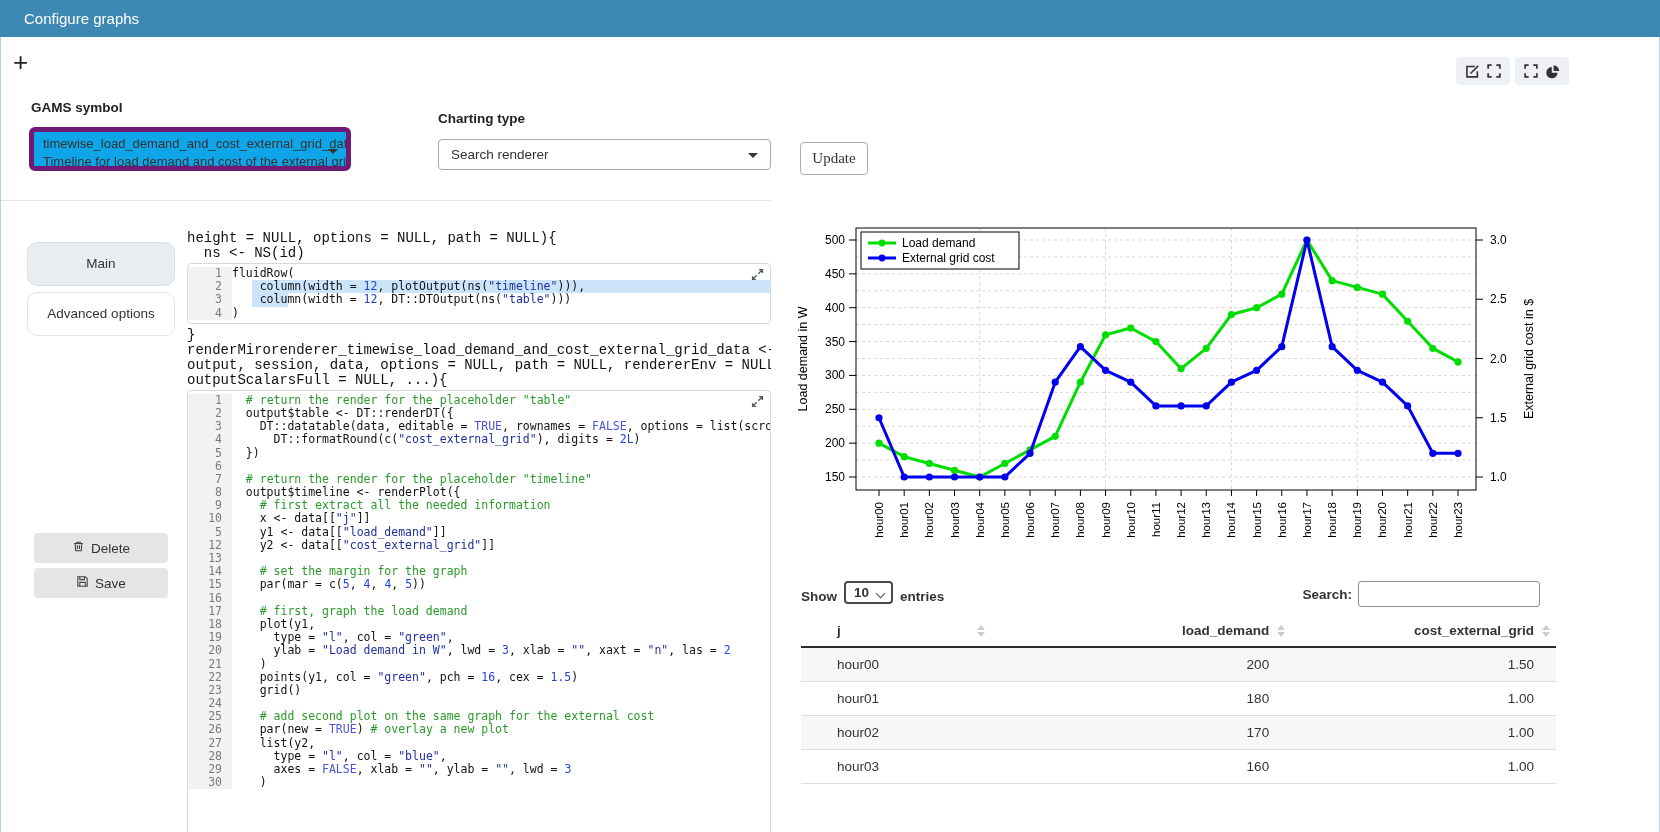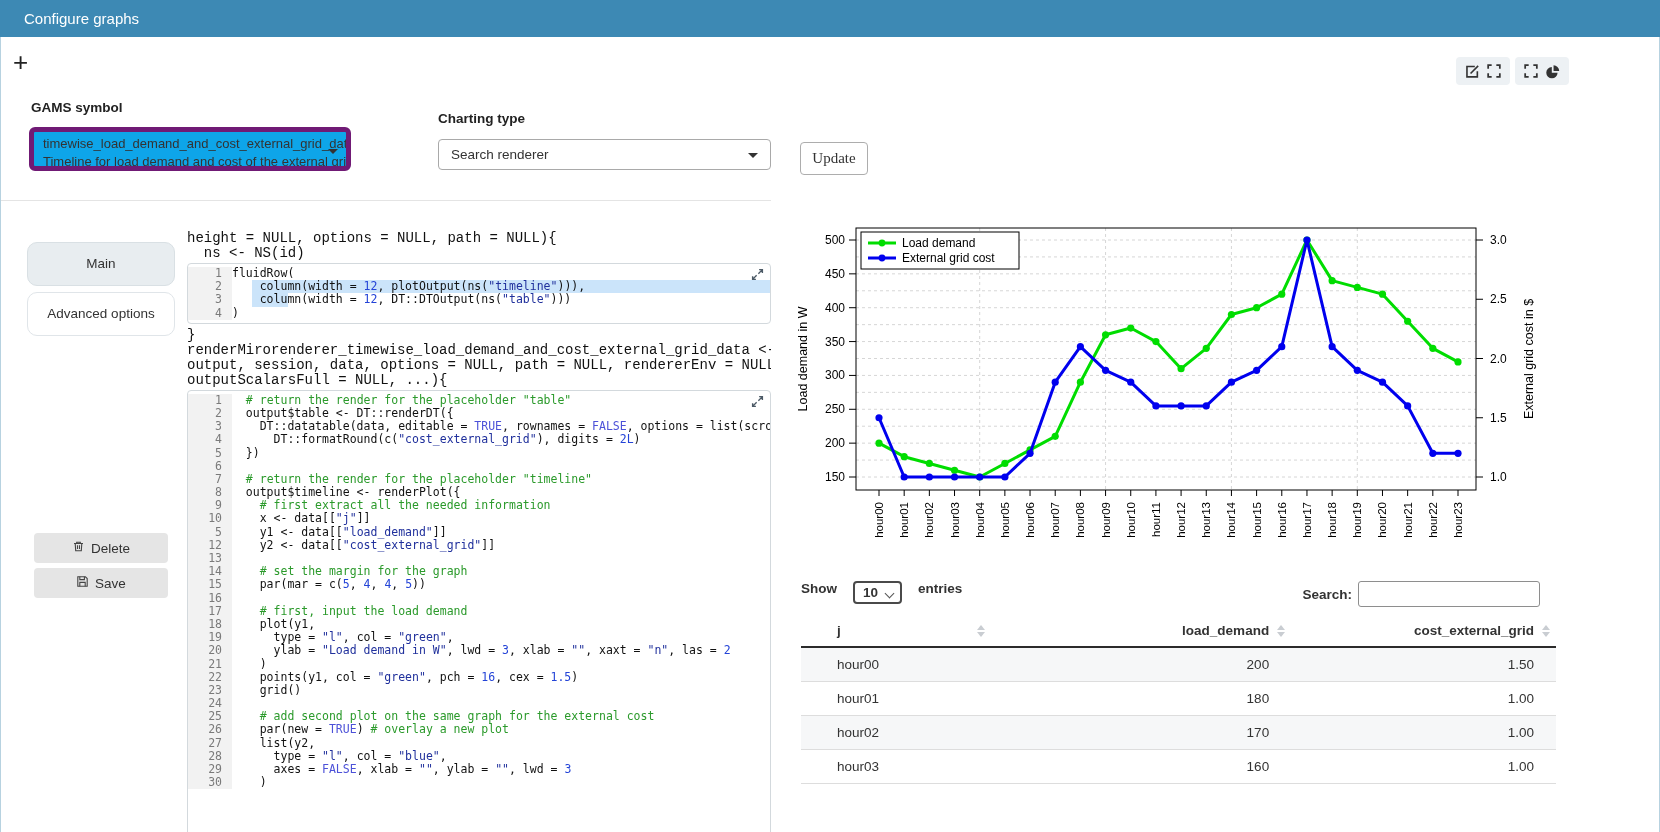--- a/index.html
+++ b/index.html
@@ -61,21 +61,21 @@
   .sel-full .body{background:linear-gradient(to right,transparent 20px,#cbe4fa 20px)}
   .sel-part .body{background:linear-gradient(to right,transparent 20px,#cbe4fa 20px,#cbe4fa 56px,transparent 56px)}
   .tok-com{color:#2b9a2b}.tok-str{color:#20309c}.tok-num{color:#2343d7}.tok-kw{color:#4c51d8}
   .expand{position:absolute;top:3px;right:6px;cursor:pointer;z-index:3}
 
   .chartwrap{position:absolute;left:790px;top:175px;width:870px;height:356px}
   .chartwrap svg{font-family:"Liberation Sans",sans-serif}
 
   .tablewrap{position:absolute;left:800px;top:540px;width:755px}
   .dt-controls{position:relative;height:32px;font-size:13.5px;font-weight:bold;color:#333}
-  .show-ctl{position:absolute;left:0;top:4px;display:flex;align-items:flex-start;gap:16px}
+  .show-ctl{position:absolute;left:0;top:4px;display:flex;align-items:flex-end;gap:7px}
   .len-select{position:relative;border:2px solid #4a4a4a;border-radius:4px;padding:2px 22px 2px 8px;cursor:pointer}
   .len-select .chev{position:absolute;right:7px;top:7px;width:6px;height:6px;
                     border-right:1.5px solid #555;border-bottom:1.5px solid #555;transform:rotate(45deg)}
   .search-ctl{position:absolute;right:16px;top:4px;display:flex;align-items:center;gap:6px}
   .search-ctl input{width:168px;height:24px;border:1px solid #8e8e8e;border-radius:3px;outline:none;
                     font-family:"Liberation Sans",sans-serif;font-size:13px;padding:0 6px}
 
   table.dt{border-collapse:collapse;width:100%;margin-top:6px;table-layout:fixed}
   table.dt th{position:relative;font-size:13.5px;font-weight:bold;color:#333;
               padding:8px 22px 8px 10px;border-bottom:2px solid #2b2b2b;cursor:pointer}
@@ -200,21 +200,21 @@
         <div class="code-line"><span class="gutter">7</span><span class="body">  <span class="tok-com"># return the render for the placeholder "timeline"</span></span></div>
         <div class="code-line"><span class="gutter">8</span><span class="body">  output$timeline &lt;- renderPlot({</span></div>
         <div class="code-line"><span class="gutter">9</span><span class="body">    <span class="tok-com"># first extract all the needed information</span></span></div>
         <div class="code-line"><span class="gutter">10</span><span class="body">    x &lt;- data[[<span class="tok-str">"j"</span>]]</span></div>
         <div class="code-line"><span class="gutter">5</span><span class="body">    y1 &lt;- data[[<span class="tok-str">"load_demand"</span>]]</span></div>
         <div class="code-line"><span class="gutter">12</span><span class="body">    y2 &lt;- data[[<span class="tok-str">"cost_external_grid"</span>]]</span></div>
         <div class="code-line"><span class="gutter">13</span><span class="body"> </span></div>
         <div class="code-line"><span class="gutter">14</span><span class="body">    <span class="tok-com"># set the margin for the graph</span></span></div>
         <div class="code-line"><span class="gutter">15</span><span class="body">    par(mar = c(<span class="tok-num">5</span>, <span class="tok-num">4</span>, <span class="tok-num">4</span>, <span class="tok-num">5</span>))</span></div>
         <div class="code-line"><span class="gutter">16</span><span class="body"> </span></div>
-        <div class="code-line"><span class="gutter">17</span><span class="body">    <span class="tok-com"># first, input the load demand</span></span></div>
+        <div class="code-line"><span class="gutter">17</span><span class="body">    <span class="tok-com"># first, graph the load demand</span></span></div>
         <div class="code-line"><span class="gutter">18</span><span class="body">    plot(y1,</span></div>
         <div class="code-line"><span class="gutter">19</span><span class="body">      type = <span class="tok-str">"l"</span>, col = <span class="tok-str">"green"</span>,</span></div>
         <div class="code-line"><span class="gutter">20</span><span class="body">      ylab = <span class="tok-str">"Load demand in W"</span>, lwd = <span class="tok-num">3</span>, xlab = <span class="tok-str">""</span>, xaxt = <span class="tok-str">"n"</span>, las = <span class="tok-num">2</span></span></div>
         <div class="code-line"><span class="gutter">21</span><span class="body">    )</span></div>
         <div class="code-line"><span class="gutter">22</span><span class="body">    points(y1, col = <span class="tok-str">"green"</span>, pch = <span class="tok-num">16</span>, cex = <span class="tok-num">1.5</span>)</span></div>
         <div class="code-line"><span class="gutter">23</span><span class="body">    grid()</span></div>
         <div class="code-line"><span class="gutter">24</span><span class="body"> </span></div>
         <div class="code-line"><span class="gutter">25</span><span class="body">    <span class="tok-com"># add second plot on the same graph for the external cost</span></span></div>
         <div class="code-line"><span class="gutter">26</span><span class="body">    par(new = <span class="tok-kw">TRUE</span>) <span class="tok-com"># overlay a new plot</span></span></div>
         <div class="code-line"><span class="gutter">27</span><span class="body">    list(y2,</span></div>

